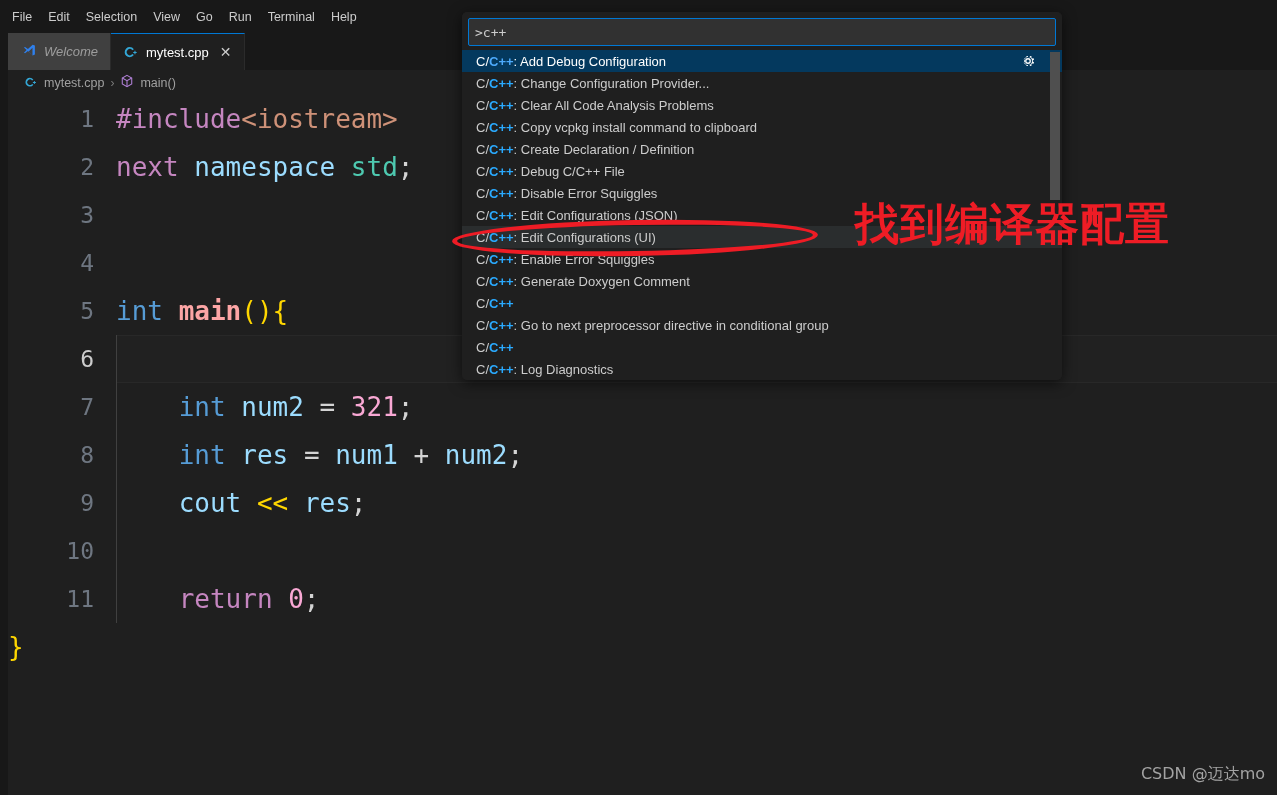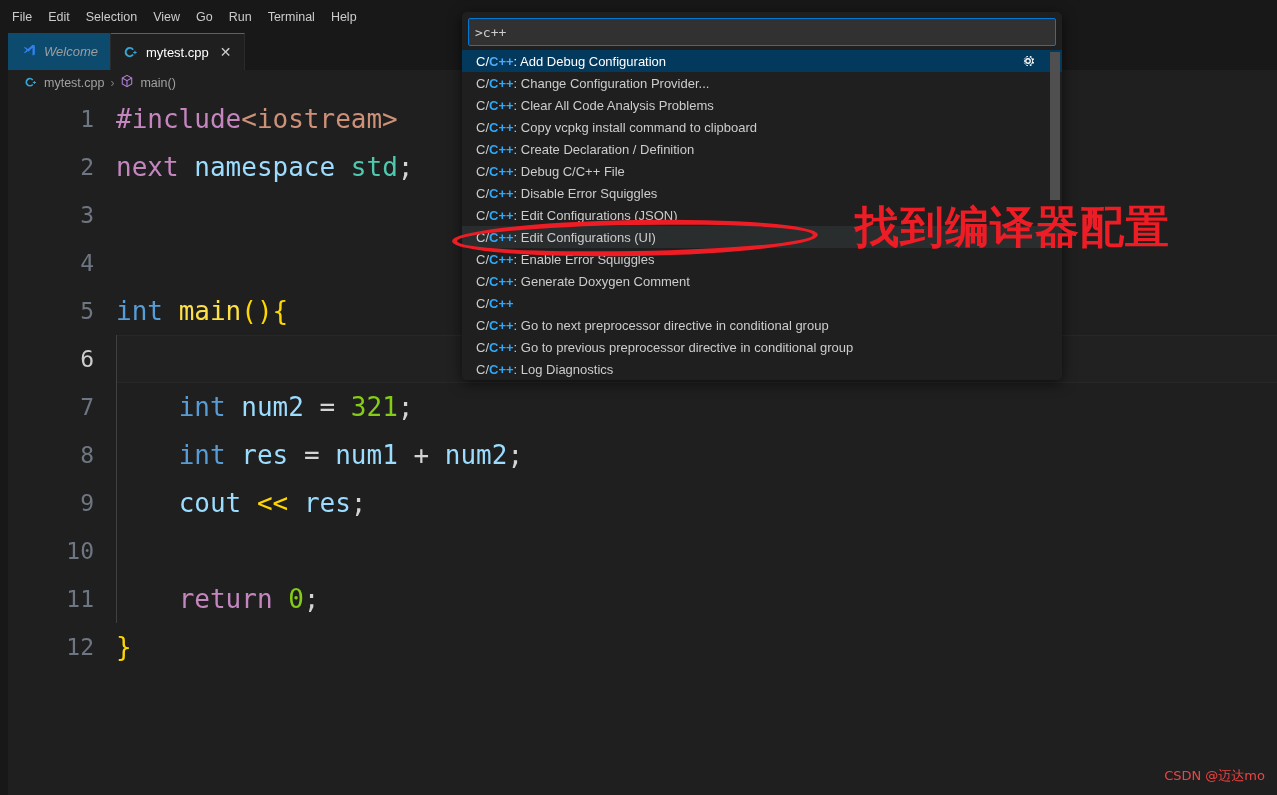--- a/index.html
+++ b/index.html
@@ -26,21 +26,21 @@
     position:absolute; left:0; top:33px; width:1277px; height:37px;
     background:#181818; display:flex; align-items:stretch;
   }
   .leftgutter {
     position:absolute; left:0; top:33px; width:8px; height:762px;
     background:#181818;
   }
   .tab {
     display:flex; align-items:center; gap:7px;
     padding:0 12px; height:37px; font-size:13px;
-    background:#0c4a6e; color:#9d9d9d;
+    background:#404040; color:#9d9d9d;
     border-right:1px solid #2b2b2b; position:relative;
   }
   .tab.inactive { font-style:italic; }
   .tab.active {
     background:#1f1f1f; color:#ffffff;
     border-top:1px solid #0078d4;
   }
   .tab.active::before{
     content:""; position:absolute; left:0; right:0; top:-1px; height:1px; background:#0078d4;
   }
@@ -86,22 +86,22 @@
   .indent-guide {
     position:absolute; left:108px; width:1px; background:#404040;
   }
 
   
   .t-pre   { color:#c586c0; }
   .t-str   { color:#ce9178; }
   .t-kw    { color:#569cd6; }
   .t-type  { color:#4ec9b0; }
   .t-var   { color:#9cdcfe; }
-  .t-fn    { color:#fde047; }
-  .t-num   { color:#84cc16; }
+  .t-fn    { color:#fca5a5;font-weight:bold; }
+  .t-num   { color:#f9a8d4; }
   .t-op    { color:#d4d4d4; }
   .t-br    { color:#ffd700; }
   .t-pink  { color:#c586c0; }
 
   
   .palette {
     position:absolute; left:462px; top:12px; width:600px;
     background:#1f1f1f; box-shadow:0 3px 14px rgba(0,0,0,.6);
     border-radius:5px; overflow:hidden; z-index:40;
   }
@@ -127,34 +127,34 @@
     width:16px; height:16px;
   }
   .p-scroll {
     position:absolute; right:2px; top:2px; width:10px; height:148px;
     background:#4f4f4f; border-radius:0;
   }
 
   
   .annot-text {
     position:absolute; left:855px; top:205px;
-    font-family:Liberation Sans, sans-serif; font-size:44px; font-weight:bold;
+    font-family:Liberation Mono, monospace; font-size:44px; font-weight:bold;
     color:#ee1c25; letter-spacing:1px; z-index:60; white-space:nowrap;
     line-height:1;
   }
   .annot-ellipse {
     position:absolute; left:452px; top:220px; width:366px; height:36px;
     border:5px solid #ee1c25; border-radius:50%; z-index:60;
     transform:rotate(-1deg);
   }
 
   
   .watermark {
     position:absolute; right:12px; bottom:10px;
-    color:#ef4444; font-size:13px; z-index:50;
+    color:#a3a3a3; font-size:16px; z-index:50;
     font-family:"DejaVu Sans", sans-serif;
   }
 </style>
 </head>
 <body>
 
 <div id="root">
 
   <div class="menubar">
     <div class="menu-item">File</div>
@@ -249,21 +249,20 @@
         </div>
         <div class="code-line">
           <div class="ln">10</div>
           <div class="code-text"></div>
         </div>
         <div class="code-line">
           <div class="ln">11</div>
           <div class="code-text"><span class="t-op">    </span><span class="t-pink">return</span><span class="t-op"> </span><span class="t-num">0</span><span class="t-op">;</span></div>
         </div>
         <div class="code-line">
-          <div class="ln">12</div>
           <div class="code-text"><span class="t-br">}</span></div>
         </div>
         <div class="indent-guide" style="top: 240px; height: 288px;"></div>
       </div>
   </div>
 
   <div class="palette">
     <div class="palette-input-wrap">
       <input class="palette-input" type="text" value="&gt;c++" style="">
     </div>
@@ -332,21 +331,20 @@
           <span class="match">C++</span>
         </div>
         <div class="pitem">
           <span>C/</span>
           <span class="match">C++</span>
           <span>: Go to next preprocessor directive in conditional group</span>
         </div>
         <div class="pitem">
           <span>C/</span>
           <span class="match">C++</span>
-          <span>: Go to previous preprocessor directive in conditional group</span>
         </div>
         <div class="pitem">
           <span>C/</span>
           <span class="match">C++</span>
           <span>: Log Diagnostics</span>
         </div>
         <div class="p-scroll"></div>
     </div>
   </div>
 

